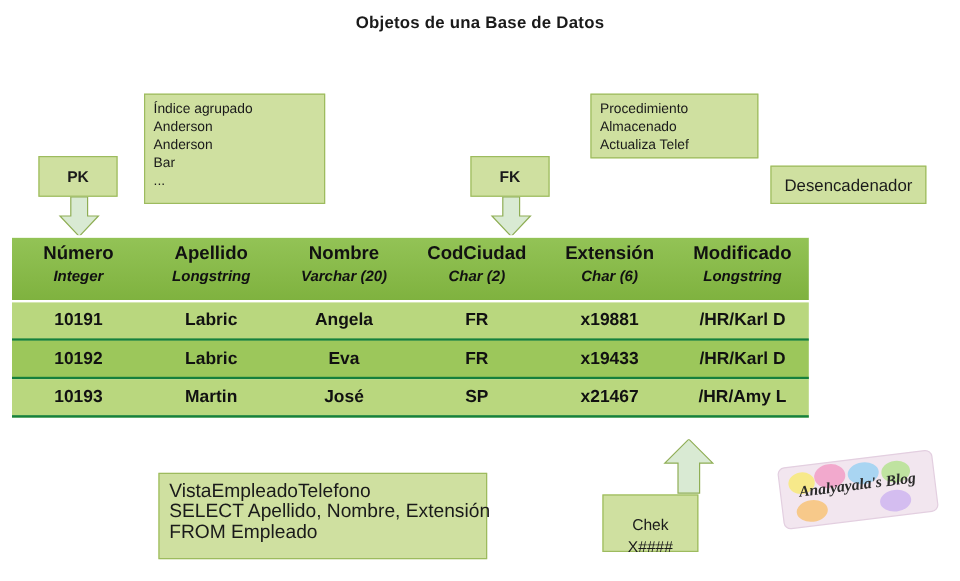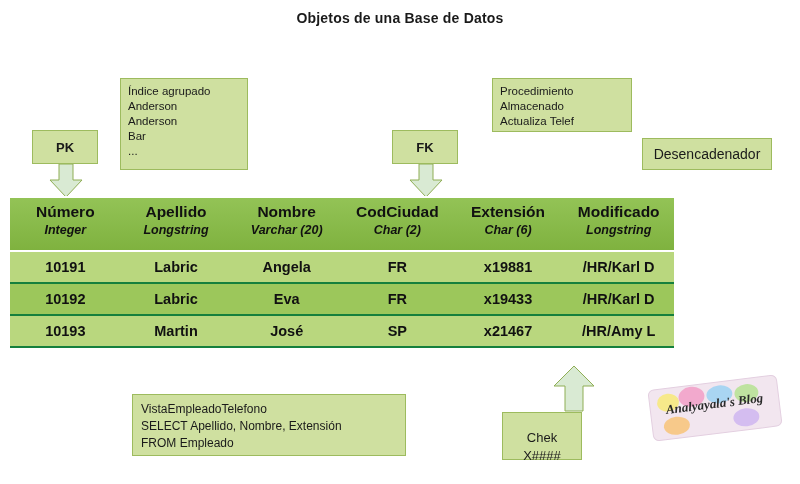--- a/index.html
+++ b/index.html
@@ -133,21 +133,21 @@
     font-family: "Liberation Serif", serif;
   }
 </style>
 </head>
 <body>
 
 <div id="canvas">
 
   <div class="title">Objetos de una Base de Datos</div>
 
-  <div class="box" style="left:120px; top:78px; width:128px; height:92px;">
+  <div class="box" style="left:120px; top:78px; width:151px; height:92px;">
     <span class="line">Índice agrupado</span>
     <span class="line">Anderson</span>
     <span class="line">Anderson</span>
     <span class="line">Bar</span>
     <span class="line">...</span>
   </div>
 
   <div class="box" style="left:492px; top:78px; width:140px; height:54px;">
     <span class="line">Procedimiento</span>
     <span class="line">Almacenado</span>
@@ -228,21 +228,21 @@
     <div class="row odd">
       <div class="cell">10193</div>
       <div class="cell">Martin</div>
       <div class="cell">José</div>
       <div class="cell">SP</div>
       <div class="cell">x21467</div>
       <div class="cell">/HR/Amy L</div>
     </div>
   </div>
 
-  <div class="box" style="left:132px; top:394px; width:274px; height:62px; line-height:17px; font-size:12px; padding:6px 8px;">
+  <div class="box" style="left:132px; top:394px; width:274px; height:72px; line-height:17px; font-size:16px; padding:6px 8px;">
     <span class="line">VistaEmpleadoTelefono</span>
     <span class="line">SELECT Apellido, Nombre, Extensión</span>
     <span class="line">FROM Empleado</span>
   </div>
 
   <div class="box" style="left:502px; top:412px; width:80px; height:48px; text-align:center; font-size:13px; padding-top:16px; line-height:18px;">
     <span class="line">Chek</span>
     <span class="line">X####</span>
   </div>
 

